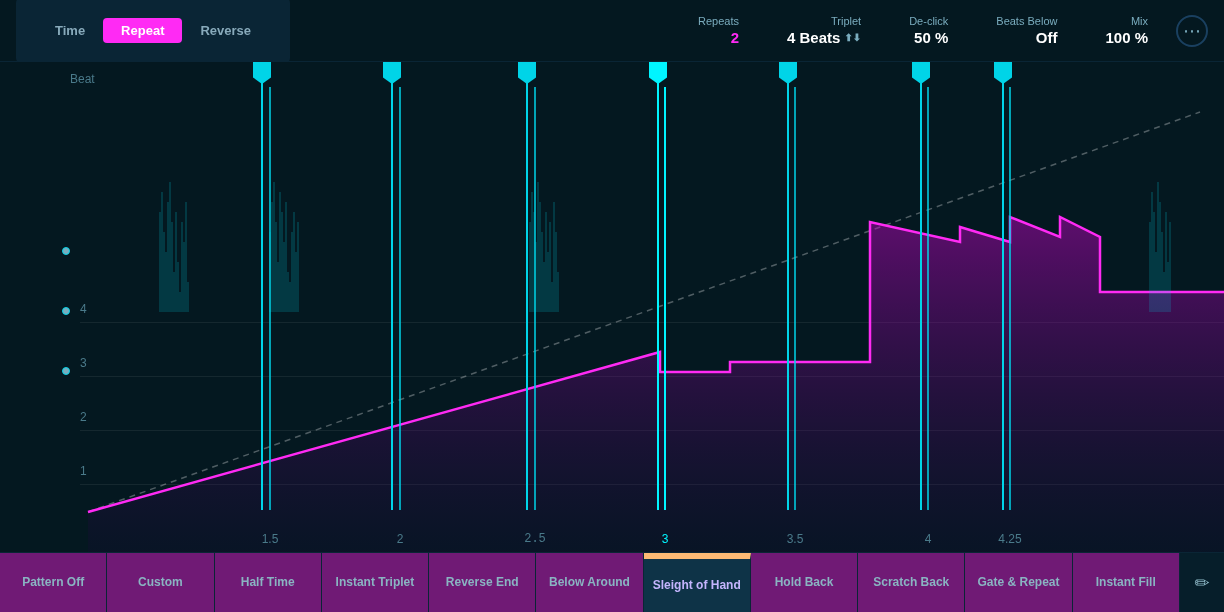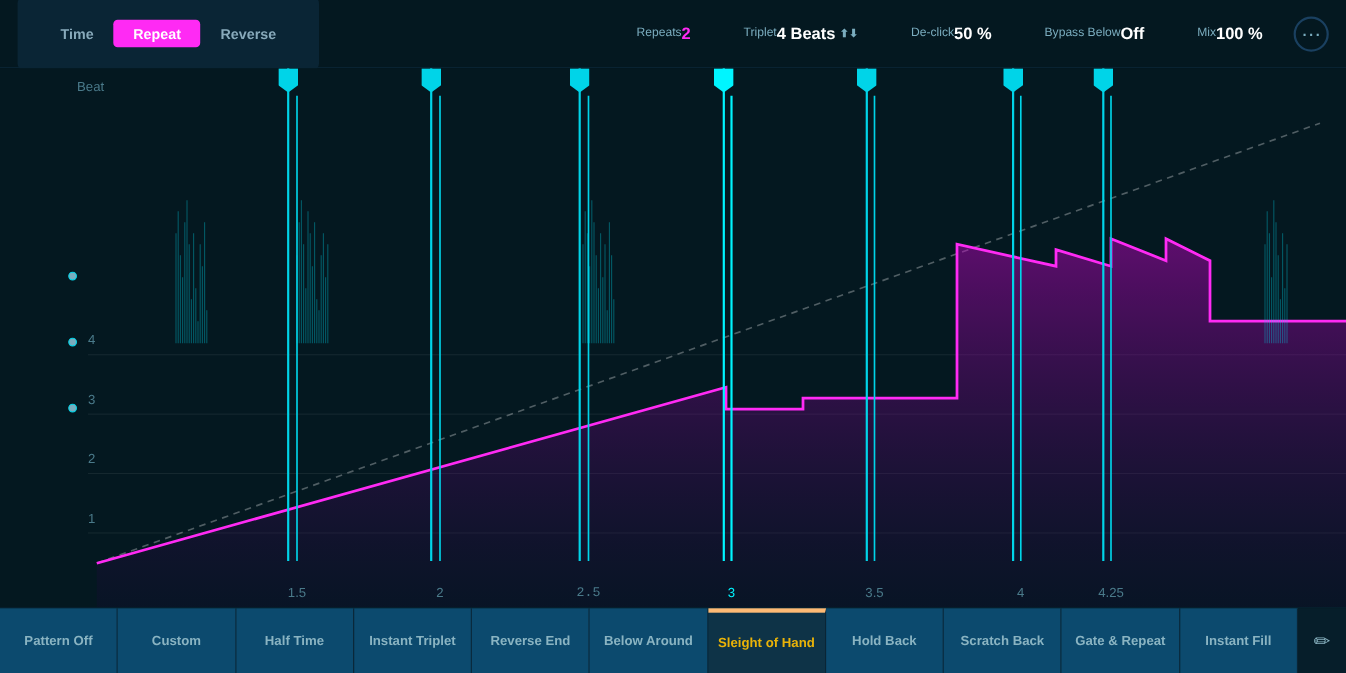--- a/index.html
+++ b/index.html
@@ -44,21 +44,22 @@
 
     .tab-btn.active {
       background: #ff2af4;
       color: #fff;
     }
 
     .header-spacer { flex: 1; }
 
     .header-control {
       display: flex;
-      align-items: center;
+      flex-direction: column;
+      align-items: flex-end;
       padding: 0 20px;
     }
 
     .header-label {
       font-size: 11px;
       color: #7aacbe;
       margin-bottom: 2px;
     }
 
     .header-value {
@@ -181,38 +182,38 @@
       display: flex;
       align-items: stretch;
       height: 60px;
       background: #041820;
       border-top: 1px solid #0a2535;
     }
 
     .preset-btn {
       flex: 1;
       border: none;
-      background: #0c4a6e;
+      background: #701a75;
       color: #8ab4c2;
       font-size: 12px;
       font-weight: 600;
       cursor: pointer;
       display: flex;
       align-items: center;
       justify-content: center;
       text-align: center;
       border-right: 1px solid #0a2535;
       padding: 4px 8px;
       line-height: 1.3;
     }
 
     .preset-btn.active {
       background: #0e3347;
-      color: #eab308;
-      border-top: 4px solid #fdba74;
+      color: #c4b5fd;
+      border-top: 6px solid #fdba74;
     }
 
     .pencil-btn {
       width: 44px;
       border: none;
       background: #061e2a;
       color: #8ab4c2;
       font-size: 18px;
       cursor: pointer;
       display: flex;
@@ -244,21 +245,21 @@
       <span class="arrow-up-down">⬆⬇</span>
     </span>
   </div>
 
   <div class="header-control">
     <span class="header-label">De-click</span>
     <span class="header-value white">50 %</span>
   </div>
 
   <div class="header-control">
-    <span class="header-label">Bypass Below</span>
+    <span class="header-label">Beats Below</span>
     <span class="header-value white">Off</span>
   </div>
 
   <div class="header-control">
     <span class="header-label">Mix</span>
     <span class="header-value white">100 %</span>
   </div>
 
   <button class="more-btn">⋯</button>
 </div>

